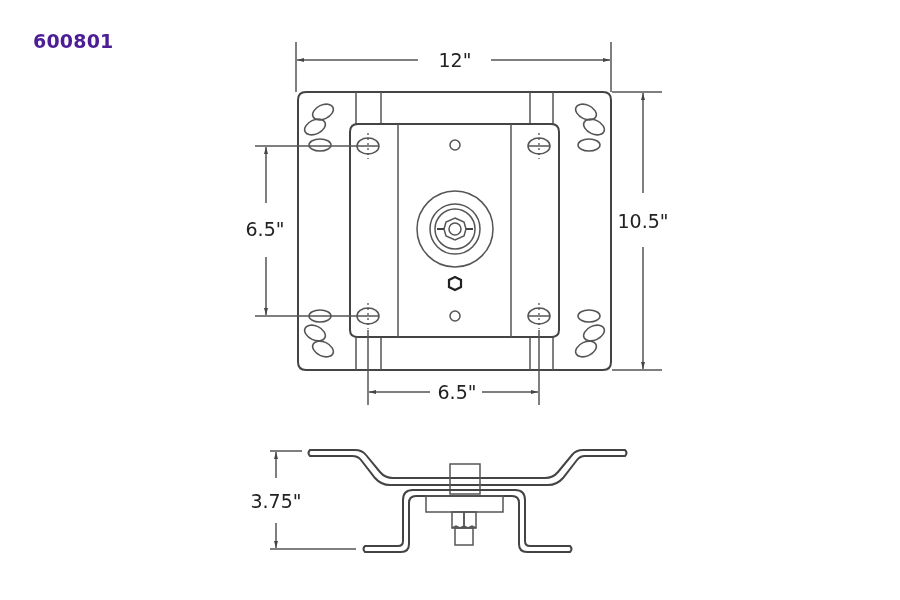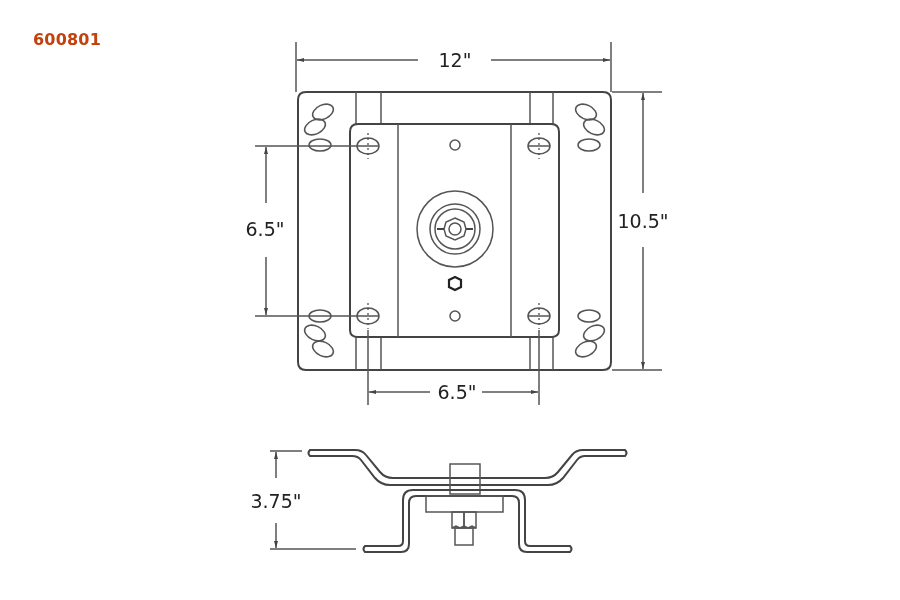--- a/index.html
+++ b/index.html
@@ -1,17 +1,17 @@
 <!DOCTYPE html>
 <html><head>
   <meta charset="utf-8">
   <style>
     html, body { margin: 0; padding: 0; background: #ffffff; }
     body { width: 900px; height: 600px; position: relative; overflow: hidden; font-family: "DejaVu Sans", sans-serif; }
-    .part-number { position: absolute; left: 33px; top: 30px; font-size: 16px; font-weight: bold; color: #c2410c; letter-spacing: 0.2px; }
+    .part-number { position: absolute; left: 33px; top: 30px; font-size: 19px; font-weight: bold; color: #4c1d95; letter-spacing: 0.2px; }
     svg.drawing { position: absolute; left: 0; top: 0; }
     .ln { stroke: #444; stroke-width: 2; fill: none; }
     .thin { stroke: #555; stroke-width: 1.5; fill: none; }
     .dim { stroke: #555; stroke-width: 1.5; fill: none; }
     .dimtxt { font-family: "DejaVu Sans", sans-serif; font-size: 19px; fill: #222; }
     .dash { stroke: #444; stroke-width: 1.2; stroke-dasharray: 2 3; fill: none; }
   </style>
 </head>
 <body>
 

